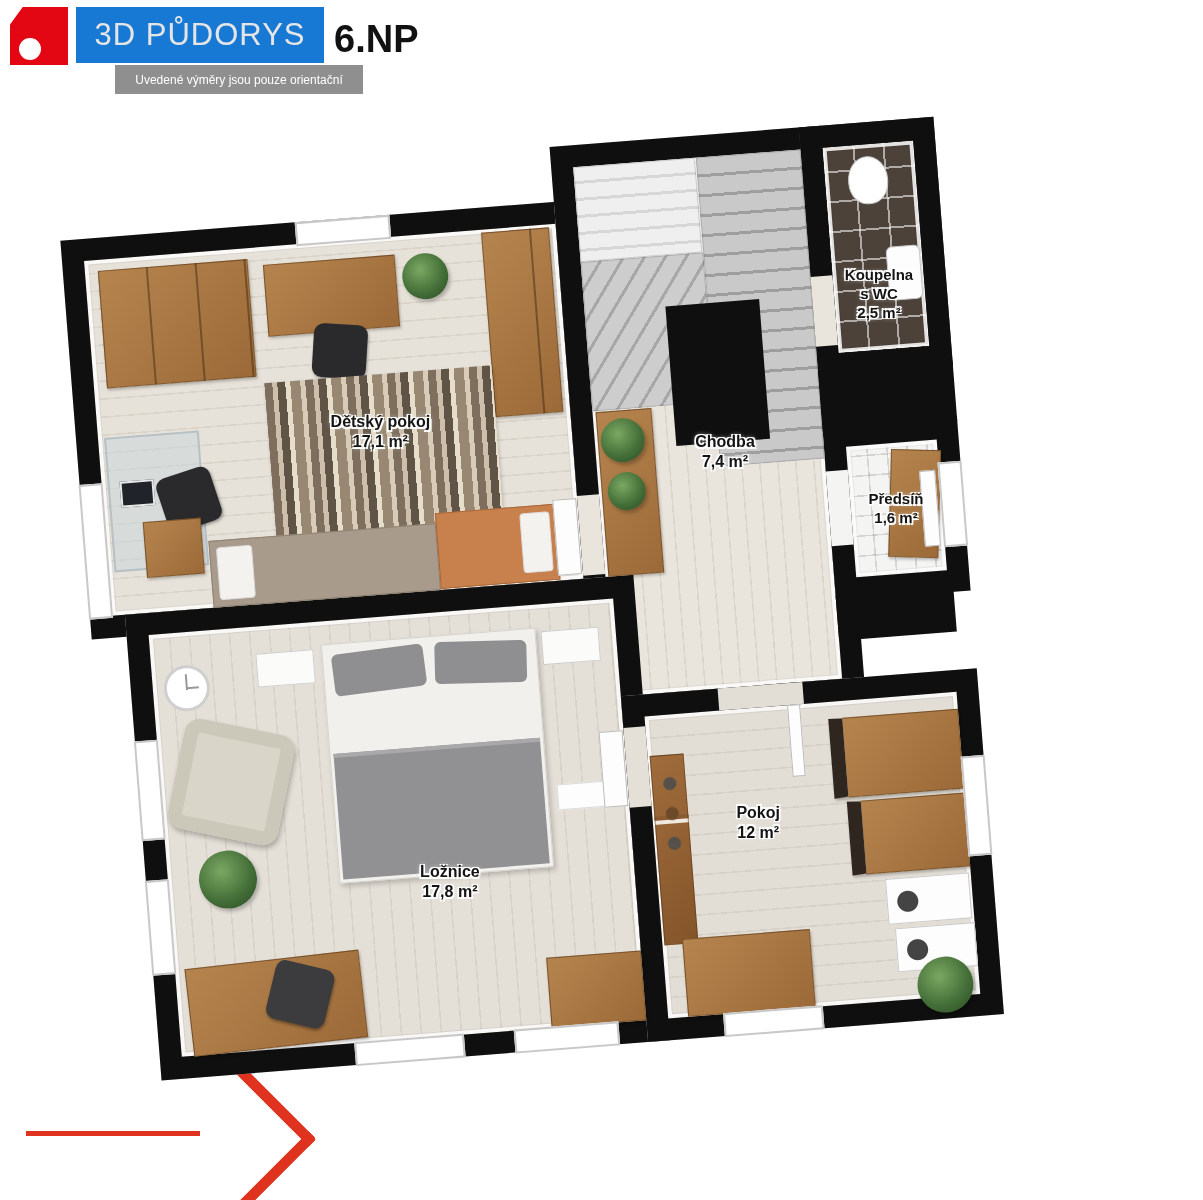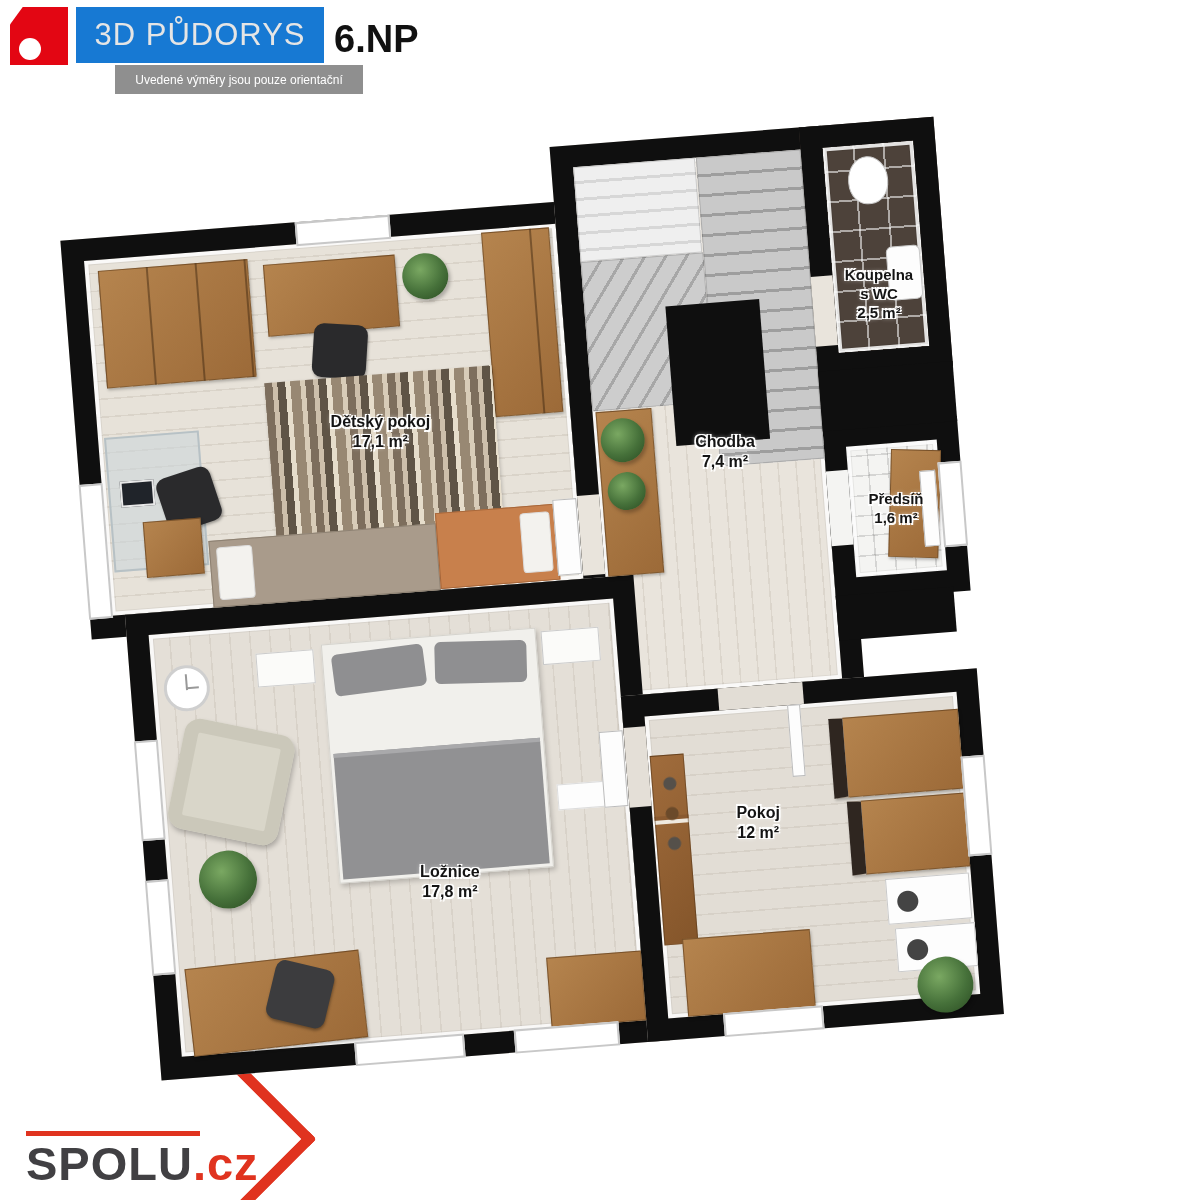--- a/index.html
+++ b/index.html
@@ -202,18 +202,15 @@
       <div>Ložnice</div>
       <div>17,8 m²</div>
     </div>
     <div class="rlabel" style="left:650px;top:690px;">
       <div>Pokoj</div>
       <div>12 m²</div>
     </div>
   </div>
 
   <div class="reality-underline"></div>
-  <div class="spolu">
-    <span>SPOLU</span><span class="cz">.cz</span>
-  </div>
 
 
 </div>
 
 </body></html>

